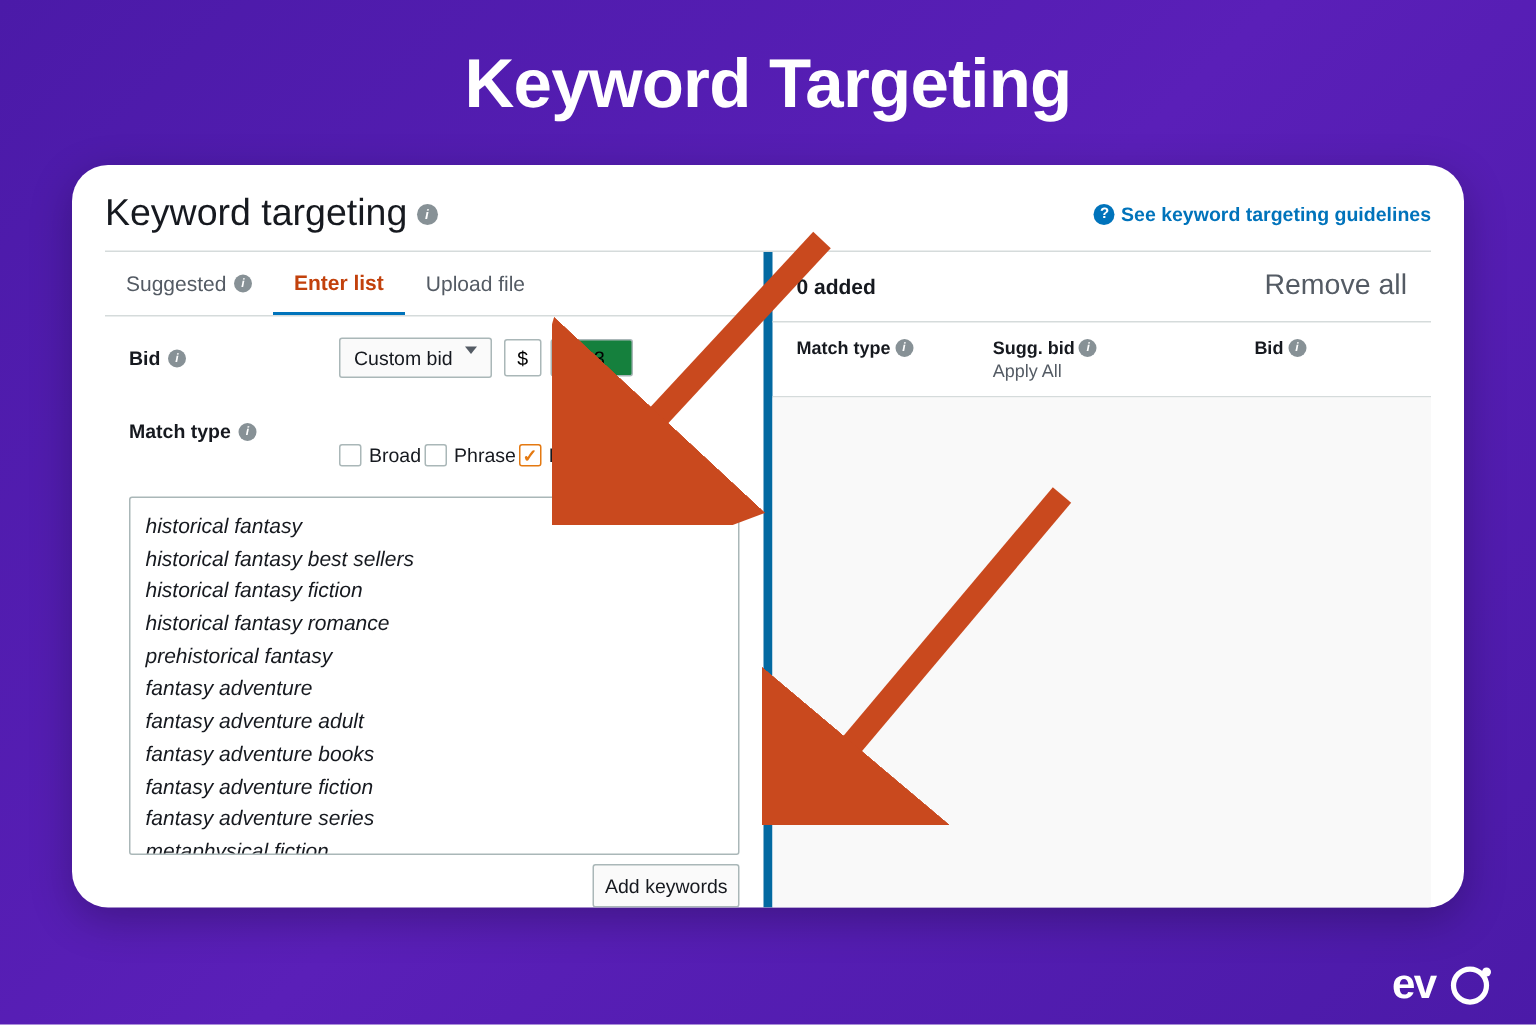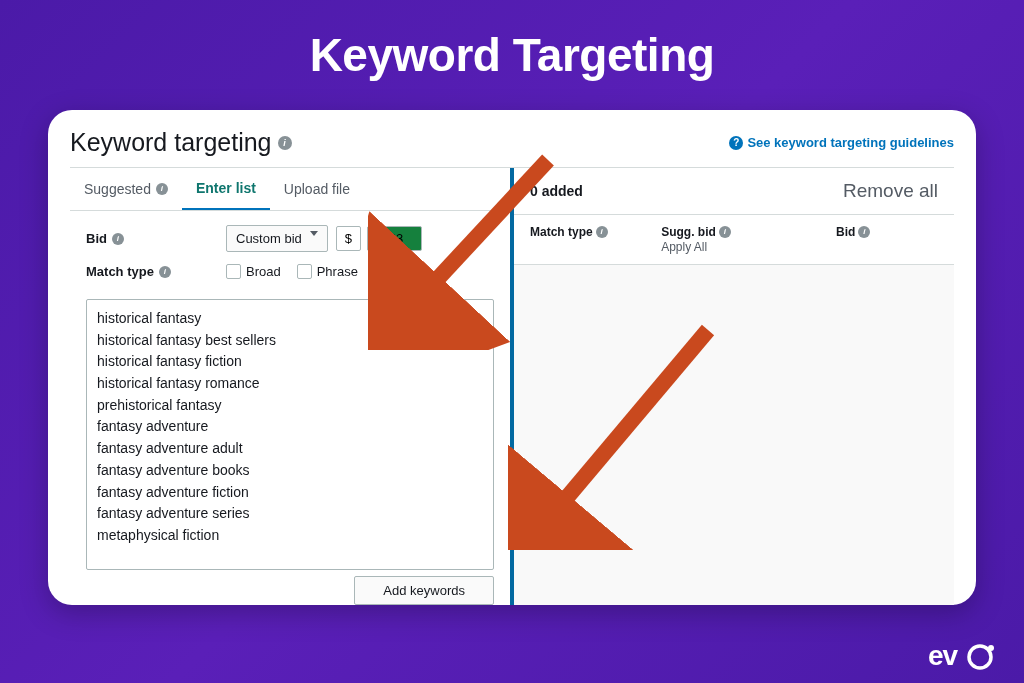--- a/index.html
+++ b/index.html
@@ -8,41 +8,41 @@
   .panel { background: #fff; border-radius: 24px; margin: 28px 48px 0 48px; height: 495px; overflow: hidden; position: relative; box-shadow: 0 8px 28px rgba(0,0,0,0.25); }
   .panel-inner { padding: 18px 22px 0 22px; height: 100%; display: flex; flex-direction: column; }
   .panel-header { display: flex; align-items: center; justify-content: space-between; padding-bottom: 10px; }
   .panel-h-left { display: flex; align-items: center; gap: 6px; }
   .panel-h-title { font-size: 25px; font-weight: 400; color: #16191f; }
   .info-icon { display: inline-flex; align-items: center; justify-content: center; width: 14px; height: 14px; border-radius: 50%; background: #879196; color: #fff; font-size: 9px; font-weight: 700; font-style: italic; line-height: 14px; }
   .info-icon.sm { width: 12px; height: 12px; font-size: 8px; }
   .guidelines-link { color: #0073bb; font-size: 13px; font-weight: 700; display: flex; align-items: center; gap: 4px; cursor: pointer; text-decoration: none; }
   .q-icon { display: inline-flex; align-items: center; justify-content: center; width: 14px; height: 14px; border-radius: 50%; background: #0073bb; color: #fff; font-size: 10px; font-weight: 700; }
   .split { display: flex; border-top: 1px solid #d5dbdb; flex: 1; min-height: 0; }
-  .left { flex: 1; border-right: 4px solid #0369a1; display: flex; flex-direction: column; min-height: 0; }
+  .left { flex: 1; border-right: 6px solid #0369a1; display: flex; flex-direction: column; min-height: 0; }
   .right { flex: 1; display: flex; flex-direction: column; }
   .tabs { display: flex; border-bottom: 1px solid #d5dbdb; }
   .tab { padding: 12px 14px; font-size: 14px; color: #545b64; cursor: pointer; display: flex; align-items: center; gap: 5px; }
-  .tab.active { font-weight: 700; color: #0f766e; border-bottom: 2px solid #0073bb; align-items: center; }
+  .tab.active { font-weight: 700; color: #c2410c; border-bottom: 2px solid #0073bb; align-items: center; }
   .controls { padding: 14px 16px 8px 16px; }
   .row { display: flex; align-items: center; margin-bottom: 12px; }
   .row-label { width: 140px; font-size: 13px; font-weight: 700; color: #16191f; display: flex; align-items: center; gap: 5px; }
   .dropdown { display: flex; background: #fafafa; border: 1px solid #aab7b8; border-radius: 2px; padding: 5px 9px; font-size: 13px; color: #16191f; gap: 6px; cursor: pointer; }
   .chev { width: 0; height: 0; border-left: 4px solid transparent; border-right: 4px solid transparent; border-top: 5px solid #545b64; margin-left: 2px; }
   .currency-box { display: flex; align-items: center; background: #fff; border: 1px solid #aab7b8; border-radius: 2px; padding: 4px 8px; margin-left: 8px; font-size: 13px; gap: 4px; }
   .amount-box { display: flex; align-items: center; background: #15803d; border: 1px solid #aab7b8; border-radius: 2px; padding: 4px 10px; margin-left: 6px; font-size: 13px; min-width: 55px; }
-  .checks { display: flex; gap: 16px; align-items: center; }
+  .checks { display: flex; gap: 2px; align-items: center; margin-top: 32px; }
   .chk { display: flex; align-items: center; gap: 5px; font-size: 13px; color: #16191f; cursor: pointer; }
   .chkbox { width: 15px; height: 15px; border: 1px solid #aab7b8; border-radius: 2px; background: #fff; display: flex; align-items: center; justify-content: center; }
   .chkbox.checked { border-color: #e47911; }
   .chkbox.checked::after { content: "✓"; color: #e47911; font-size: 12px; font-weight: 900; }
   .textarea-wrap { margin: 0 16px; border: 1px solid #aab7b8; border-radius: 2px; background: #fff; flex: 1; min-height: 0; overflow: hidden; }
-  .textarea-content { padding: 8px 10px; font-size: 14px; color: #16191f; line-height: 1.55; white-space: pre; overflow: hidden; height: 100%; }
+  .textarea-content { padding: 8px 10px; font-size: 14px; color: #16191f; line-height: 1.55; white-space: pre; overflow: hidden; height: 100%; font-style: italic; }
   .add-row { display: flex; justify-content: flex-end; padding: 6px 16px 0 16px; }
-  .add-btn { background: #fafafa; border: 1px solid #aab7b8; border-radius: 2px; padding: 6px 28px; font-size: 13px; color: #16191f; cursor: pointer; }
+  .add-btn { background: #fafafa; border: 1px solid #aab7b8; border-radius: 2px; padding: 6px 7px; font-size: 13px; color: #16191f; cursor: pointer; }
   .right-header { display: flex; justify-content: space-between; align-items: center; padding: 12px 16px; border-bottom: 1px solid #d5dbdb; }
   .added-count { font-size: 14px; font-weight: 700; color: #16191f; }
   .remove-all { font-size: 19px; color: #545b64; cursor: pointer; }
   .col-headers { display: flex; padding: 10px 16px; border-bottom: 1px solid #d5dbdb; font-size: 12px; color: #16191f; }
   .col { display: flex; flex-direction: column; gap: 1px; }
   .col-title { font-weight: 700; display: flex; align-items: center; gap: 3px; }
   .col-sub { color: #545b64; font-size: 12px; }
   .col-keywords { flex: 1.6; }
   .col-match { flex: 0.9; }
   .col-sugg { flex: 1.2; }

